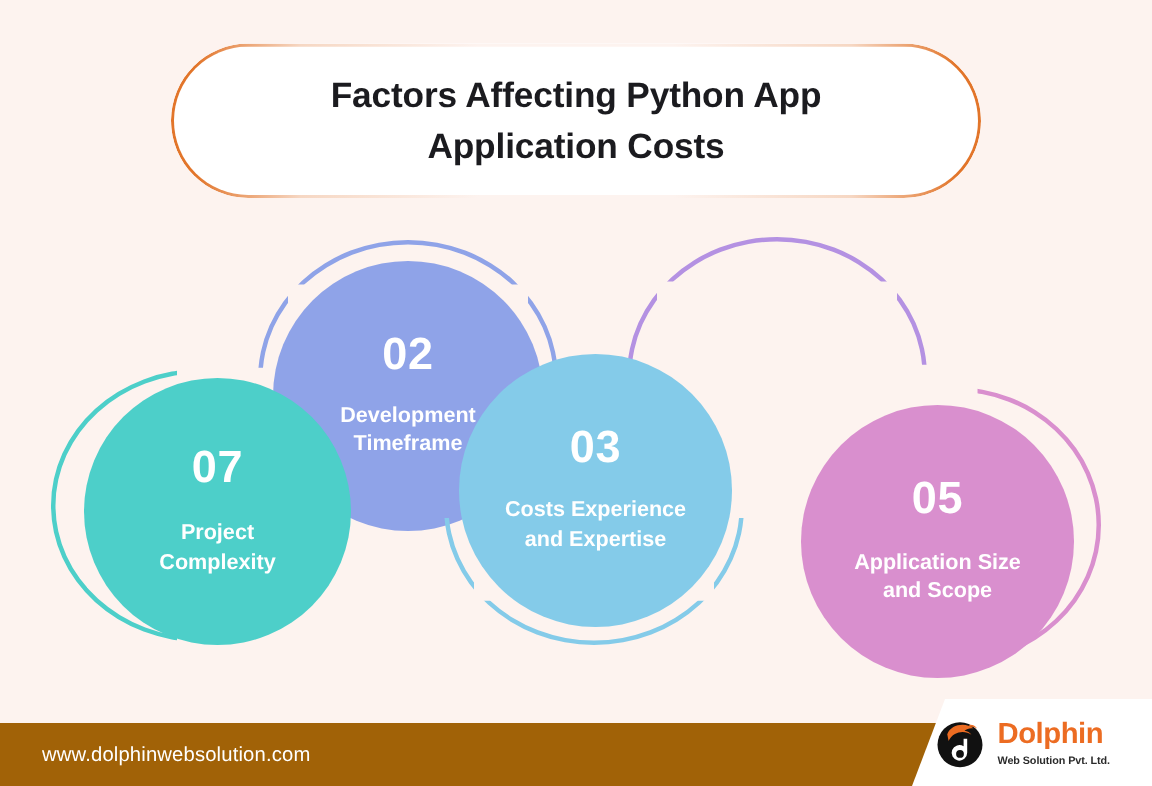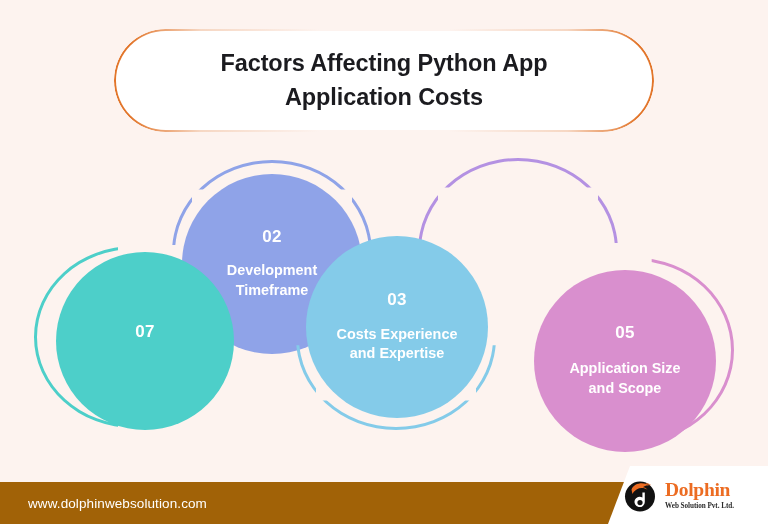--- a/index.html
+++ b/index.html
@@ -57,21 +57,21 @@
     border-radius:50%;
     display:flex;
     flex-direction:column;
     align-items:center;
     justify-content:center;
     color:#ffffff;
     text-align:center;
     z-index:2;
   }
   .num {
-    font-size:17px;
+    font-size:30px;
     font-weight:bold;
     line-height:1;
     letter-spacing:0.4px;
   }
   .lbl {
     font-size:14.4px;
     font-weight:bold;
     line-height:1.33;
     white-space:pre-line;
   }
@@ -129,21 +129,21 @@
     position:absolute; right:0; bottom:0;
     width:160px; height:58px;
     background:#ffffff;
     z-index:7;
     clip-path: polygon(22px 0, 100% 0, 100% 100%, 0 100%);
   }
   #logo-inner {
     position:absolute;
     left:14px; top:50%;
     transform:translateY(-50%);
-    display:flex; align-items:center; gap:7px;font-family:Liberation Serif, serif;
+    display:flex; align-items:center; gap:7px;
   }
   #logo-mark { position:relative; width:36px; height:36px; flex:none; }
   #logo-words { display:flex; flex-direction:column; line-height:1; }
   #logo-name {
     font-size:19.5px; font-weight:bold; color:#ec6c22;
     letter-spacing:-0.3px;
   }
   #logo-tag {
     font-size:7.2px; font-weight:bold; color:#2b2b2b;
     letter-spacing:-0.05px; margin-top:3px;
@@ -154,20 +154,22 @@
 
 <div id="title-card">
   <div id="title-text">Factors Affecting Python App
 Application Costs</div>
 </div>
 
 <div class="node" id="node-1">
   <div class="ring"></div>
   <div class="disc">
     <div class="num">07</div>
+    <div class="lbl">Project
+Complexity</div>
   </div>
 </div>
 
 <div class="node" id="node-2">
   <div class="ring"></div>
   <div class="disc">
     <div class="num">02</div>
     <div class="lbl">Development
 Timeframe</div>
   </div>

